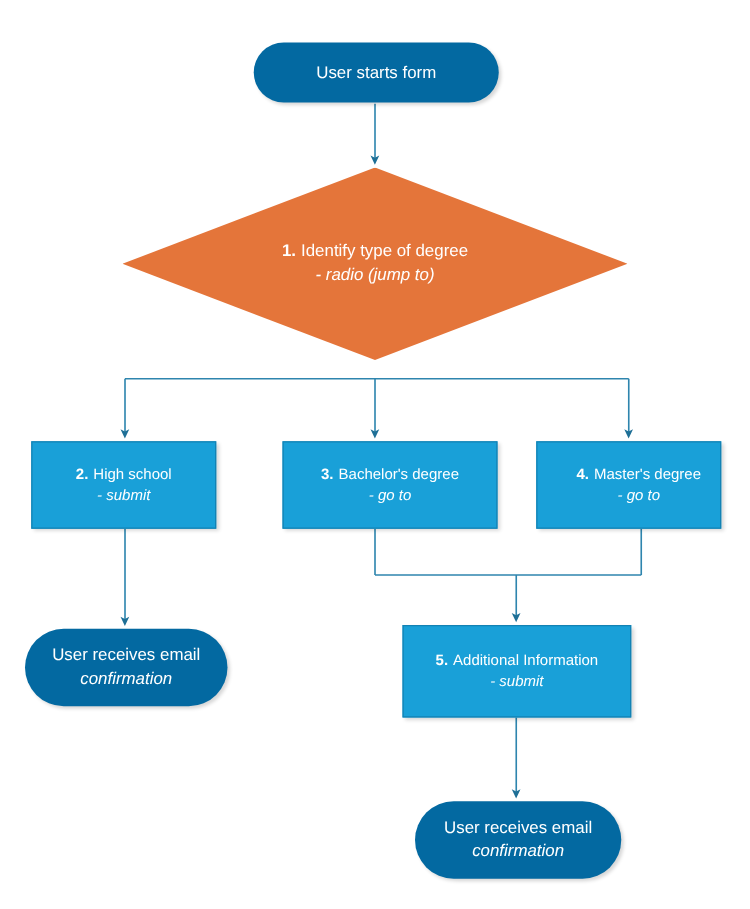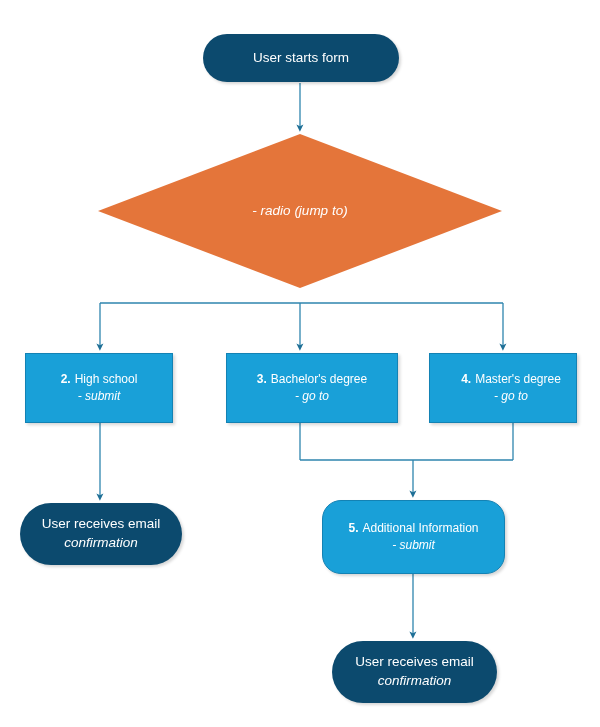--- a/index.html
+++ b/index.html
@@ -44,21 +44,21 @@
   }
   .line1 { display: block; }
   .line2 { display: block; font-style: italic; }
   .num {
     font-weight: bold;
     margin-right: 4px;
   }
 
   
   .pill {
-    background: #0c4a6e;
+    background: #0369a1;
     border-radius: 999px;
     font-size: 13.5px;
     box-shadow: 2px 2px 3px rgba(0,0,0,0.16);
   }
 
   
   .process {
     background: #19A0D8;
     border: 1px solid #1382b4;
     font-size: 12px;
@@ -85,21 +85,21 @@
     z-index: 1;
   }
 
   
   #node-start        { left: 203px; top: 34px;  width: 196px; height: 48px; }
   #node-decision     { left: 98px;  top: 134px; width: 404px; height: 154px; }
   #node-highschool   { left: 25px;  top: 353px; width: 148px; height: 70px; }
   #node-bachelors    { left: 226px; top: 353px; width: 172px; height: 70px; }
   #node-masters      { left: 429px; top: 353px; width: 148px; height: 70px; padding-left: 16px; }
   #node-email-left   { left: 20px;  top: 503px; width: 162px; height: 62px; }
-  #node-additional   { left: 322px; top: 500px; width: 183px; height: 74px; border-radius: 19px; }
+  #node-additional   { left: 322px; top: 500px; width: 183px; height: 74px; }
   #node-email-bottom { left: 332px; top: 641px; width: 165px; height: 62px; }
 </style>
 </head>
 <body>
 
 <div id="canvas">
 
   <svg id="edges" viewBox="0 0 600 727" width="600" height="727">
     <defs>
       <marker id="arrowhead" markerWidth="9" markerHeight="9" refX="4.2" refY="4.2" orient="auto" markerUnits="userSpaceOnUse">
@@ -129,20 +129,23 @@
 
   <div class="node pill" id="node-start">
     <span class="node-label">
       <span class="line1">User starts form</span>
     </span>
   </div>
 
   <div class="node decision" id="node-decision">
     <span class="diamond-shape"></span>
     <span class="node-label">
+      <span class="line1">
+        <span class="num">1.</span><span>Identify type of degree</span>
+      </span>
       <span class="line2">- radio (jump to)</span>
     </span>
   </div>
 
   <div class="node process" id="node-highschool">
     <span class="node-label">
       <span class="line1">
         <span class="num">2.</span><span>High school</span>
       </span>
       <span class="line2">- submit</span>

